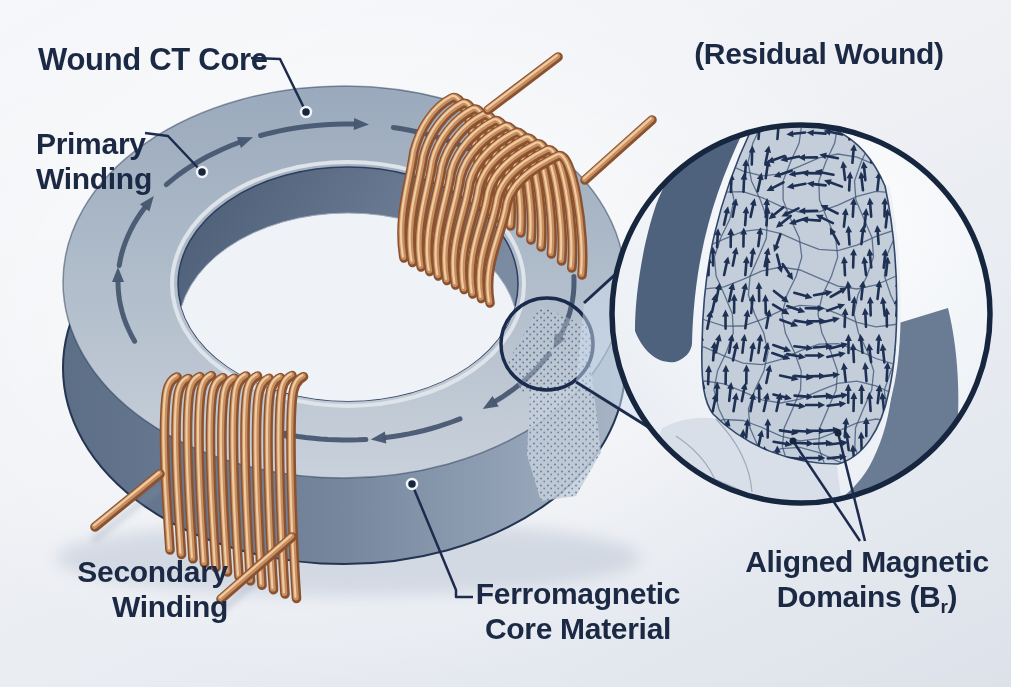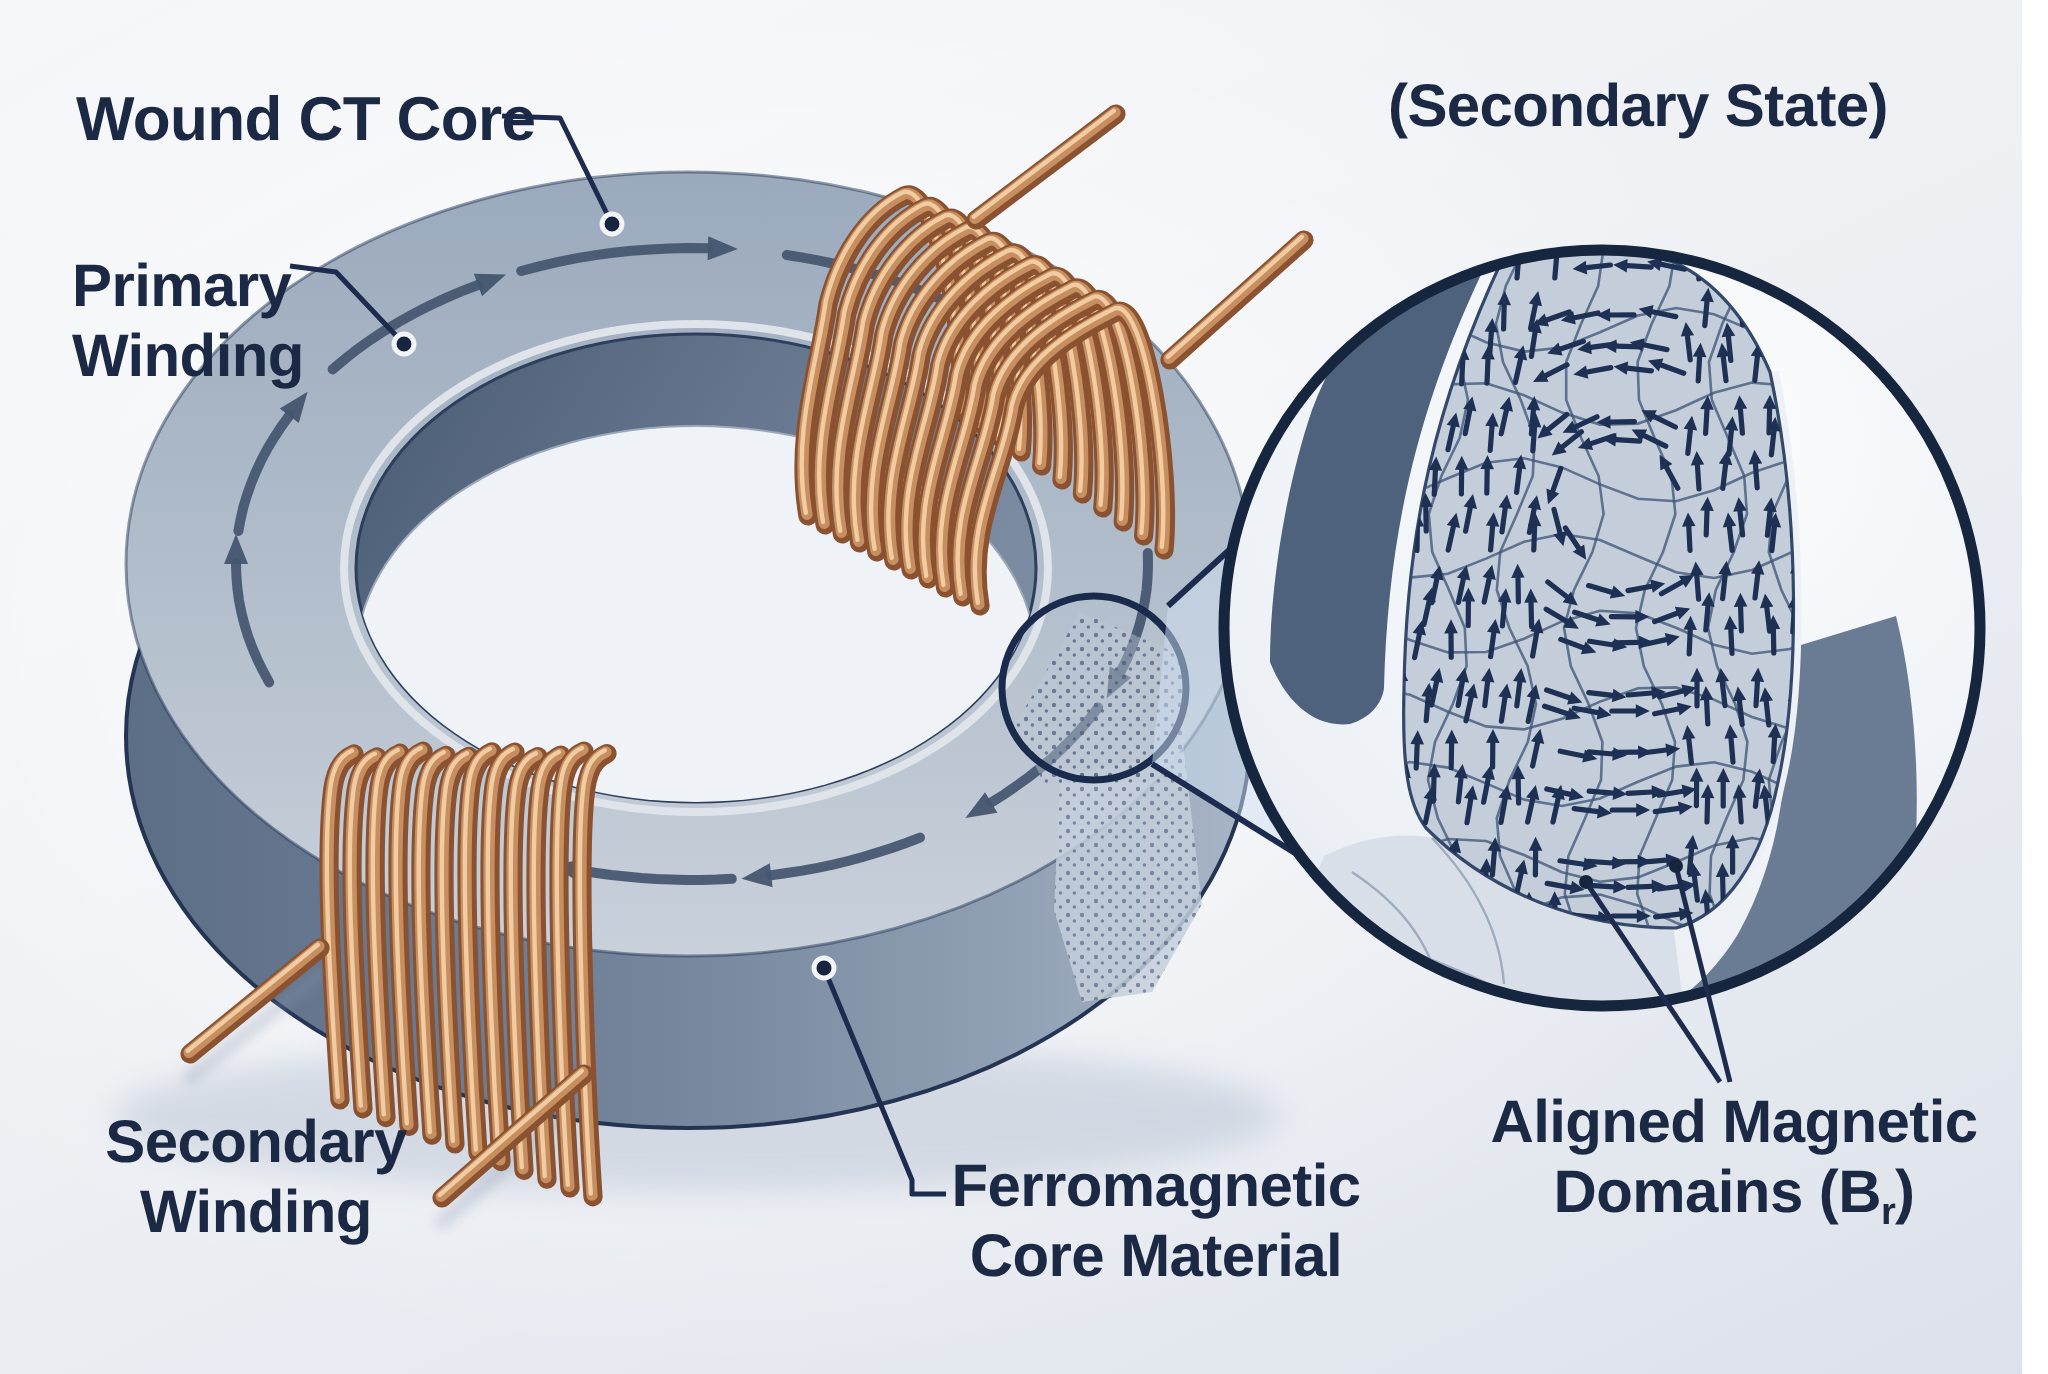--- a/index.html
+++ b/index.html
@@ -12,21 +12,21 @@
   }
   svg{position:absolute;left:0;top:0;}
   .lbl{
     position:absolute;color:#1b2944;font-weight:700;font-size:30px;line-height:35px;
     letter-spacing:-0.3px;white-space:nowrap;
   }
   .lbl.center{text-align:center;white-space:normal;}
   #lbl-wound{left:38px;top:42px;font-size:31px;}
   #lbl-primary{left:36px;top:126px;}
   #lbl-magnified{left:629px;top:36px;width:380px;}
-  #lbl-secondary{left:28px;top:554px;width:200px;}
+  #lbl-secondary{left:28px;top:554px;width:200px;text-align:right;}
   #lbl-ferro{left:462px;top:576px;width:232px;}
   #lbl-aligned{left:736px;top:544px;width:262px;}
   .lbl sub{font-size:19px;vertical-align:-6px;font-weight:700;}
 </style>
 </head>
 <body>
 
 <div id="stage">
 <svg id="art" width="1024" height="687" viewBox="0 0 1024 687">
   <defs>
@@ -752,21 +752,21 @@
     <circle cx="838" cy="433" r="3.5" fill="#16263f"></circle>
   </g>
 </svg>
 
   <div class="lbl" id="lbl-wound"><span>Wound CT Core</span></div>
   <div class="lbl" id="lbl-primary">
     <div>Primary</div>
     <div>Winding</div>
   </div>
   <div class="lbl center" id="lbl-magnified">
-    <div>(Secondary State)</div>
+    <div>(Residual Wound)</div>
   </div>
   <div class="lbl center" id="lbl-secondary">
     <div>Secondary</div>
     <div>Winding</div>
   </div>
   <div class="lbl center" id="lbl-aligned">
     <div>Aligned Magnetic</div>
     <div><span>Domains (B</span><sub>r</sub><span>)</span></div>
   </div>
   <div class="lbl center" id="lbl-ferro">

